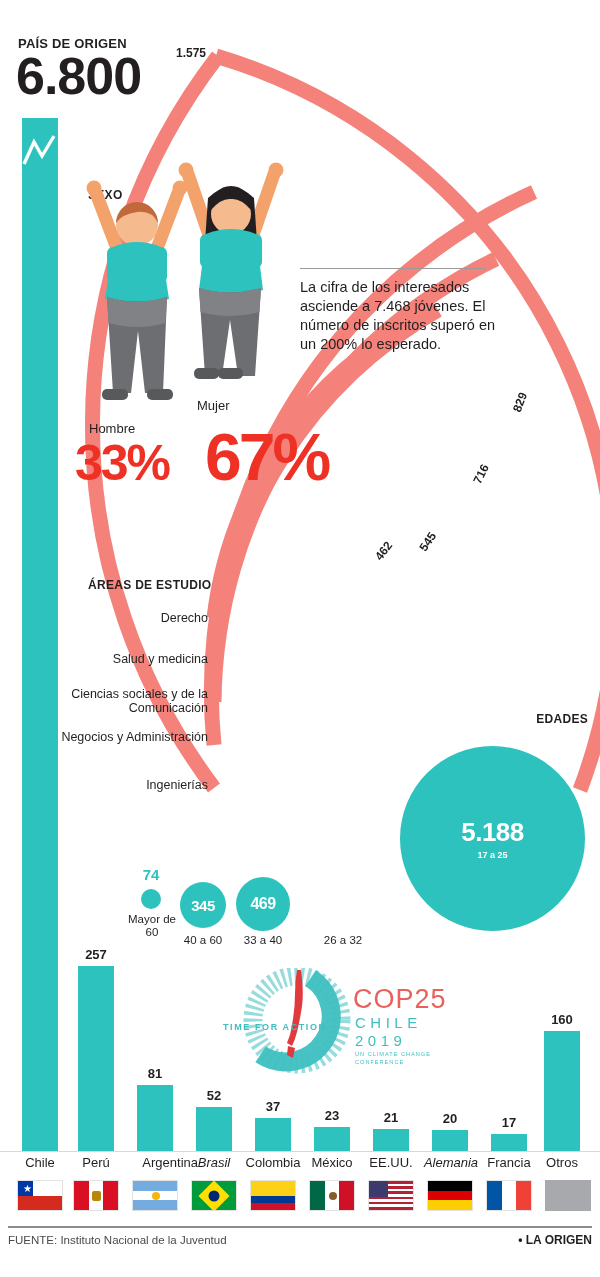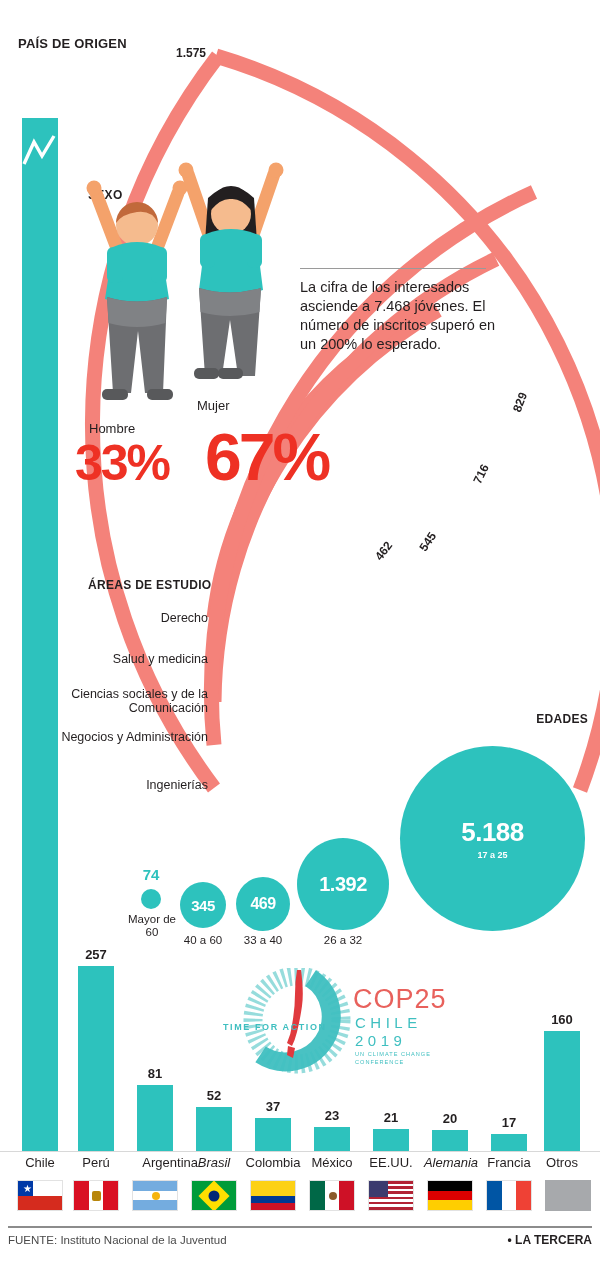--- a/index.html
+++ b/index.html
@@ -146,20 +146,21 @@
 
   <div class="abs arc-val" style="left:523px; top:400px; transform:rotate(-69deg); transform-origin:left bottom;">829</div>
 
   <div class="abs arc-val" style="left:483px; top:472px; transform:rotate(-64deg); transform-origin:left bottom;">716</div>
 
   <div class="abs arc-val" style="left:428px; top:540px; transform:rotate(-56deg); transform-origin:left bottom;">545</div>
 
   <div class="abs arc-val" style="left:383px; top:549px; transform:rotate(-52deg); transform-origin:left bottom;">462</div>
 
   <div class="abs" id="origin-label">PAÍS DE ORIGEN</div>
+  <div class="abs" id="origin-total">6.800</div>
 
   <div class="abs" style="left:22px; top:118px; width:36px; height:1033px; background:#2dc2bd;"></div>
   <svg class="abs" style="left:20px; top:130px;" width="42" height="46">
     <polyline points="4,34 14,12 22,26 34,6" fill="none" stroke="#ffffff" stroke-width="3.4"></polyline>
   </svg>
 
   <div class="abs" id="sexo-label">SEXO</div>
 
   <svg class="abs" style="left:78px; top:163px;" width="118" height="270">
 
@@ -220,23 +221,20 @@
   <div class="abs area-row" style="left:48px; top:730px; width:160px;">Negocios y Administración</div>
   <div class="abs area-row" style="left:48px; top:778px; width:160px;">Ingenierías</div>
 
   <div class="abs" id="edades-label">EDADES</div>
 
   <div class="abs bubble" style="left:400px; top:746px; width:185px; height:185px;">
     <span class="bnum" style="font-size:26px;">5.188</span>
     <span class="brange">17 a 25</span>
   </div>
 
-  <div class="abs bubble" style="left:297px; top:838px; width:92px; height:92px;">
-    <span class="bnum" style="font-size:20px;">1.392</span>
-  </div>
   <div class="abs bubble-cap" style="left:297px; top:934px; width:92px;">26 a 32</div>
 
   <div class="abs bubble" style="left:236px; top:877px; width:54px; height:54px;">
     <span class="bnum" style="font-size:16px;">469</span>
   </div>
   <div class="abs bubble-cap" style="left:231px; top:934px; width:64px;">33 a 40</div>
 
   <div class="abs bubble" style="left:180px; top:882px; width:46px; height:46px;">
     <span class="bnum" style="font-size:15px;">345</span>
   </div>
@@ -356,16 +354,16 @@
     <div style="position:absolute;left:0;top:0;width:33.3%;height:100%;background:#0055a4;"></div>
     <div style="position:absolute;left:33.3%;top:0;width:33.4%;height:100%;background:#fff;"></div>
     <div style="position:absolute;left:66.7%;top:0;width:33.3%;height:100%;background:#ef4135;"></div>
   </div>
 
   <div class="flag" style="left:545px; top:1180px; background:#a7a9ac; border-color:#a7a9ac;"></div>
 
   <div class="abs" id="footer-rule"></div>
   <div class="abs" id="source">FUENTE: Instituto Nacional de la Juventud</div>
   <div class="abs" id="brand">
-    <span style="color:#231f20;">•&nbsp;</span><span>LA TERCERA</span>
+    <span style="color:#231f20;">•&nbsp;</span><span>LA ORIGEN</span>
   </div>
 
 </div>
 
 </body></html>

